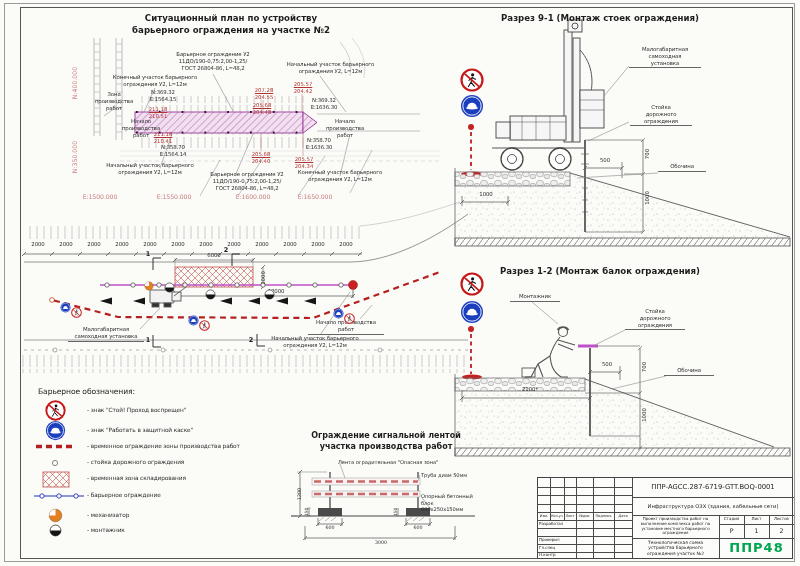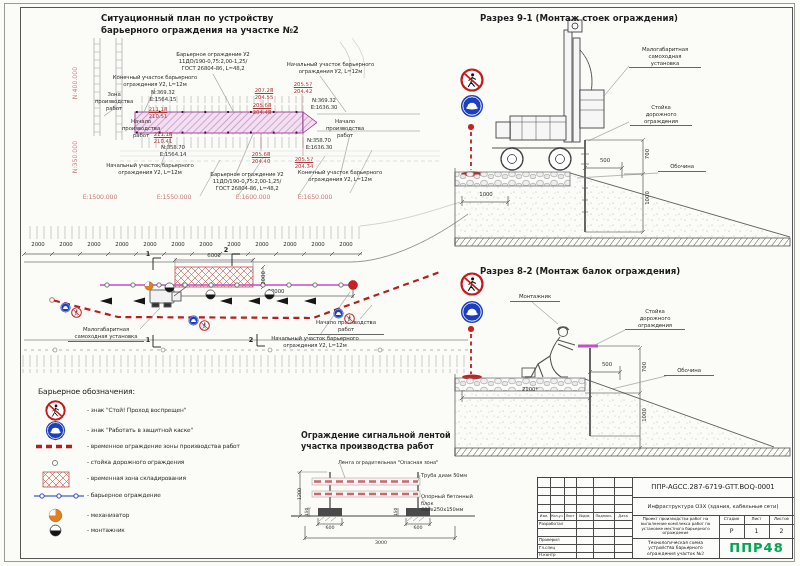--- a/index.html
+++ b/index.html
@@ -8,21 +8,21 @@
 .sheet{position:absolute;left:0;top:0;width:800px;height:566px;background:#fbfbf8}
 .frame-outer{position:absolute;left:4px;top:3px;width:791px;height:559px;border:1px solid #9a9a9a}
 .frame-inner{position:absolute;left:20px;top:7px;width:773px;height:552px;border:1.4px solid #555}
 .sec{position:absolute}
 svg.gfx{position:absolute;overflow:visible}
 .lbl{position:absolute;font-size:5.4px;line-height:1.25;color:#2e2e2e;white-space:pre-line;text-align:center;letter-spacing:-0.1px}
 .lbl.left{text-align:left}
 .axis{color:#c98080;font-size:6.2px}
 .elev{position:absolute;font-size:5.3px;line-height:1.3;color:#b03434;text-align:center}
 .elev .t{text-decoration:underline}
-.sec-title{position:absolute;font-size:8.6px;font-weight:600;color:#1d1d1d;text-align:left;white-space:pre-line;line-height:1.35}
+.sec-title{position:absolute;font-size:8.6px;font-weight:600;color:#1d1d1d;text-align:center;white-space:pre-line;line-height:1.35}
 .vlbl{position:absolute;font-size:5.4px;color:#2e2e2e;text-align:center;height:8px;line-height:8px;transform:rotate(-90deg)}
 .vlbl.axis{font-size:6.2px;color:#c98080}
 .mark{position:absolute;font-size:6.5px;font-weight:600;color:#222;text-align:center}
 .ul{border-bottom:0.8px solid #666;padding-bottom:1px}
 .tb-line{position:absolute;background:#4a4a4a}
 .tb-cell{position:absolute;display:flex;align-items:center;justify-content:center;color:#222;text-align:center;line-height:1.2;white-space:pre-line}
 .logo{color:#00a651;font-weight:bold;letter-spacing:1px;font-size:13px}
 </style>
 </head>
 <body>
@@ -448,21 +448,21 @@
   <line x1="138" y1="112" x2="168" y2="112" stroke="#555" stroke-width="0.7"></line>
   <path d="M136,114 L140,110 M166,114 L170,110 M168,106 V120" stroke="#555" stroke-width="0.7"></path>
   <line x1="188" y1="88" x2="188" y2="133" stroke="#555" stroke-width="0.7"></line>
   <path d="M186,90 L190,86 M186,135 L190,131 M146,86 H188 M133,133 H188" stroke="#555" stroke-width="0.6"></path>
   <line x1="10" y1="138" x2="138" y2="138" stroke="#555" stroke-width="0.7"></line>
   <path d="M8,140 L12,136 M136,140 L140,136 M10,131 V142" stroke="#555" stroke-width="0.7"></path>
   <line x1="188" y1="133" x2="188" y2="188" stroke="#555" stroke-width="0.7"></line>
   <path d="M186,190 L190,186 M138,176 H188" stroke="#555" stroke-width="0.6"></path>
   <path d="M80,42 L106,64 M173,70 L141,86 M214,116 L160,129" stroke="#888" stroke-width="0.6"></path>
 </svg>
-<div class="sec-title" style="left:28px;top:6px;width:240px">Разрез 8-2 (Монтаж балок ограждения)</div>
+<div class="sec-title" style="left:28px;top:6px;width:240px">Разрез 1-2 (Монтаж балок ограждения)</div>
 <svg class="gfx" style="left:8px;top:12px" width="24" height="24" viewBox="0 0 24 24">
         <use href="#sym-stop"></use>
       </svg>
 <svg class="gfx" style="left:8px;top:40px" width="24" height="24" viewBox="0 0 24 24">
         <use href="#sym-helmet"></use>
       </svg>
 <div class="lbl ul" style="left:58px;top:33px;width:50px">Монтажник</div>
 <div class="lbl ul" style="left:173px;top:48px;width:60px">Стойка
 дорожного
 ограждения</div>

